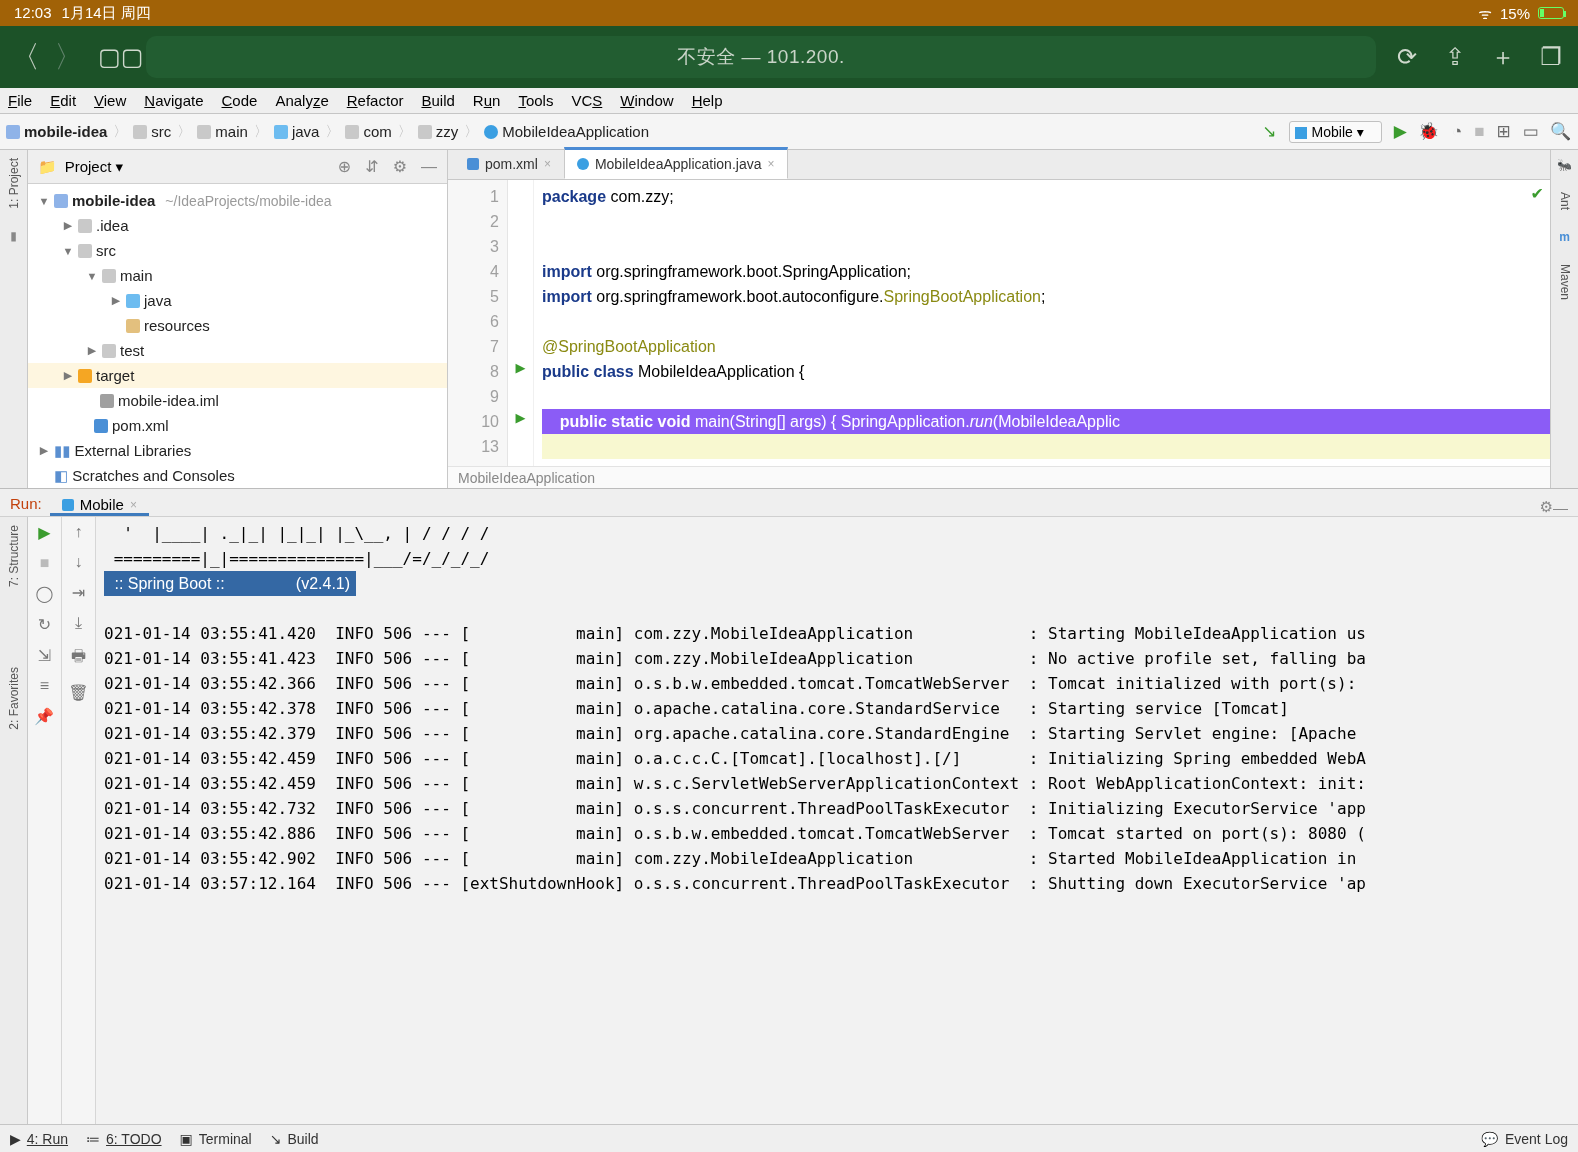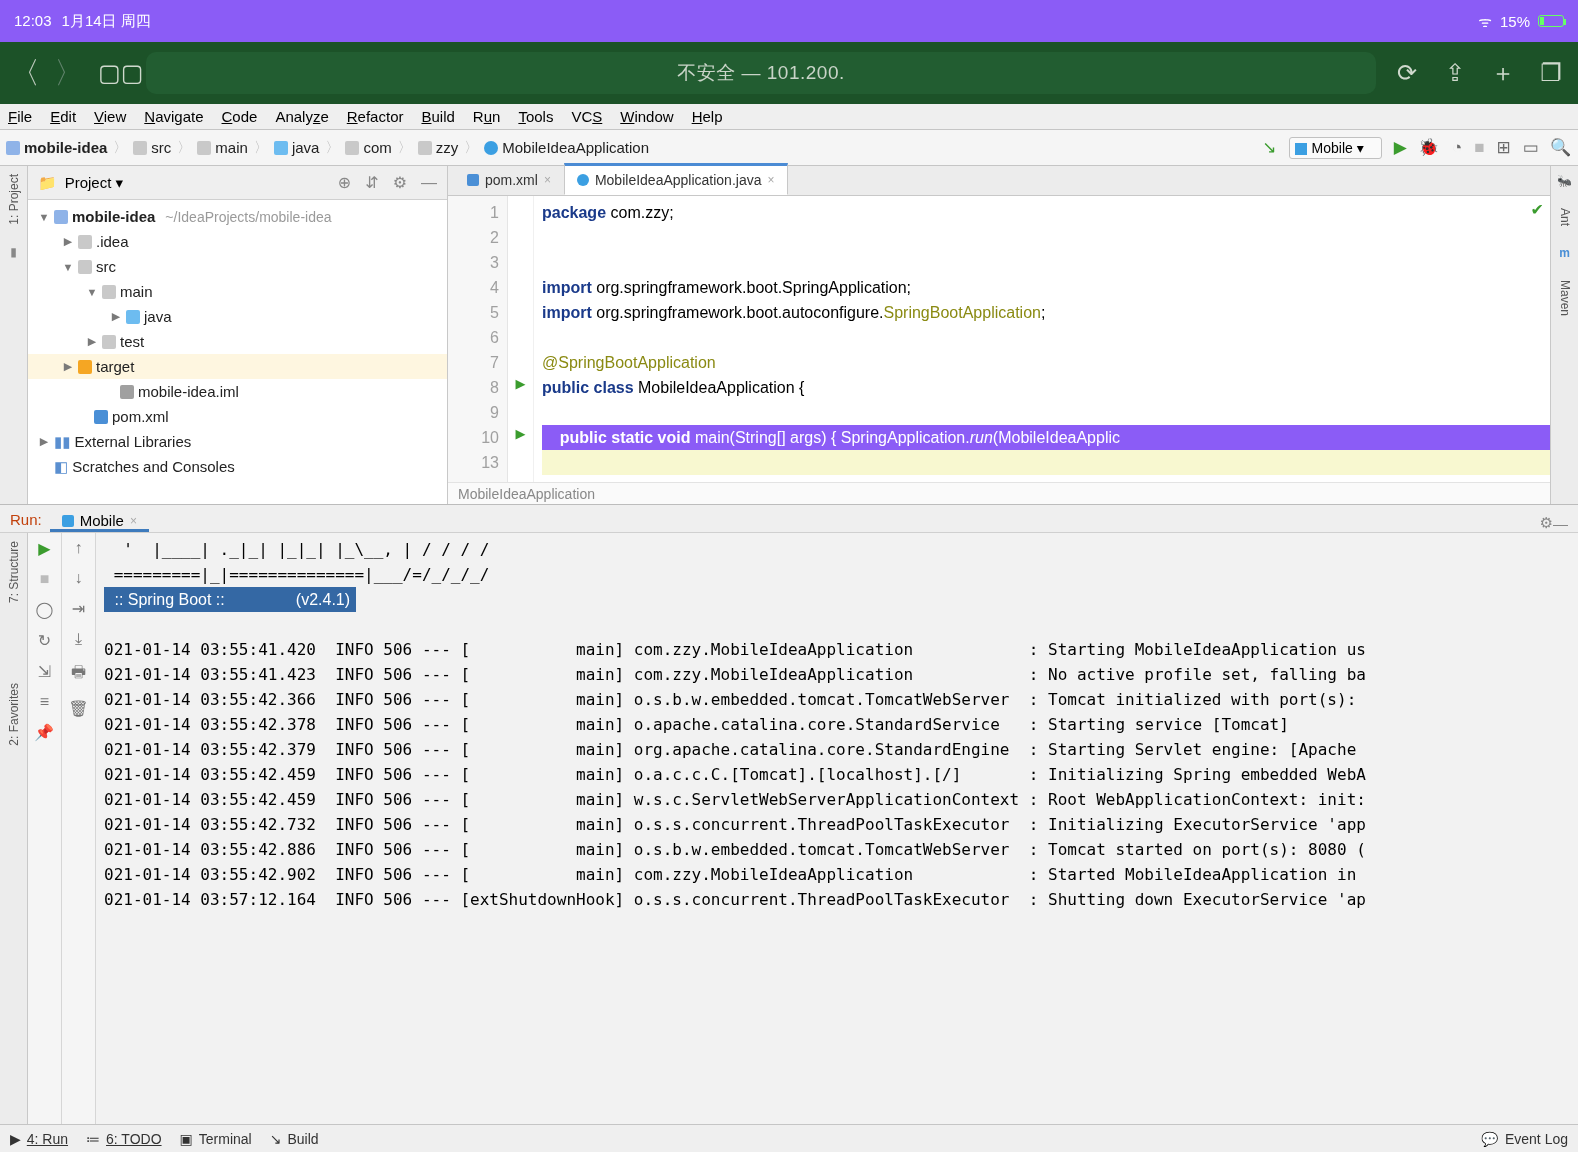--- a/index.html
+++ b/index.html
@@ -1,20 +1,20 @@
 <!DOCTYPE html>
 <html><head>
 <meta charset="utf-8">
 <style>
   * { box-sizing: border-box; margin: 0; padding: 0; font-family: -apple-system, Helvetica, Arial, sans-serif; }
   html, body { width: 1578px; height: 1152px; overflow: hidden; background: #f2f2f2; }
   .root { display: flex; flex-direction: column; width: 100%; height: 100%; }
 
   
-  .ipad-status { height: 42px; background: #8b5cf6; color: #fff; display: flex; align-items: center; padding: 0 14px; font-size: 15px; }
+  .ipad-status { height: 26px; background: #a16207; color: #fff; display: flex; align-items: center; padding: 0 14px; font-size: 15px; }
   .ipad-status .left { flex: 1; display: flex; gap: 10px; }
   .ipad-status .right { display: flex; gap: 8px; align-items: center; }
   .battery-ico { width: 26px; height: 12px; border: 1px solid #6f6; border-radius: 3px; position: relative; }
   .battery-ico::after { content:""; position:absolute; right:-3px; top:3px; width:2px; height:6px; background:#6f6; }
   .battery-fill { position:absolute; left:1px; top:1px; bottom:1px; width:15%; background:#6f6; }
 
   
   .safari-bar { height: 62px; background: #1c5228; display: flex; align-items: center; padding: 0 10px; gap: 14px; color: #cfd9cd; }
   .safari-bar .nav-arrow { width: 30px; text-align:center; font-size: 30px; color: #bcc9bc; cursor:pointer; }
   .safari-bar .book { font-size: 26px; }
@@ -232,31 +232,36 @@
         <div class="tree-row" style="padding-left:58px">
             <span class="tw">▼</span>
             <span class="fi fi-dir"></span>
             <span class="t-name">main</span>
           </div>
         <div class="tree-row" style="padding-left:82px">
             <span class="tw">▶</span>
             <span class="fi fi-jdir"></span>
             <span class="t-name">java</span>
           </div>
+        <div class="tree-row" style="padding-left:82px">
+            <span class="tw"></span>
+            <span class="fi" style="background:#e3c07e"></span>
+            <span class="t-name">resources</span>
+          </div>
         <div class="tree-row" style="padding-left:58px">
             <span class="tw">▶</span>
             <span class="fi fi-dir"></span>
             <span class="t-name">test</span>
           </div>
         <div class="tree-row sel" style="padding-left:34px">
             <span class="tw">▶</span>
             <span class="fi fi-tgt"></span>
             <span class="t-name">target</span>
           </div>
-        <div class="tree-row" style="padding-left:76px">
+        <div class="tree-row" style="padding-left:56px">
             <span class="tw"></span>
             <span class="fi" style="background:#a0a0a0"></span>
             <span class="t-name">mobile-idea.iml</span>
           </div>
         <div class="tree-row" style="padding-left:50px">
             <span class="tw"></span>
             <span class="fi" style="background:#4a8fd6"></span>
             <span class="t-name">pom.xml</span>
           </div>
         <div class="tree-row" style="padding-left:10px">

